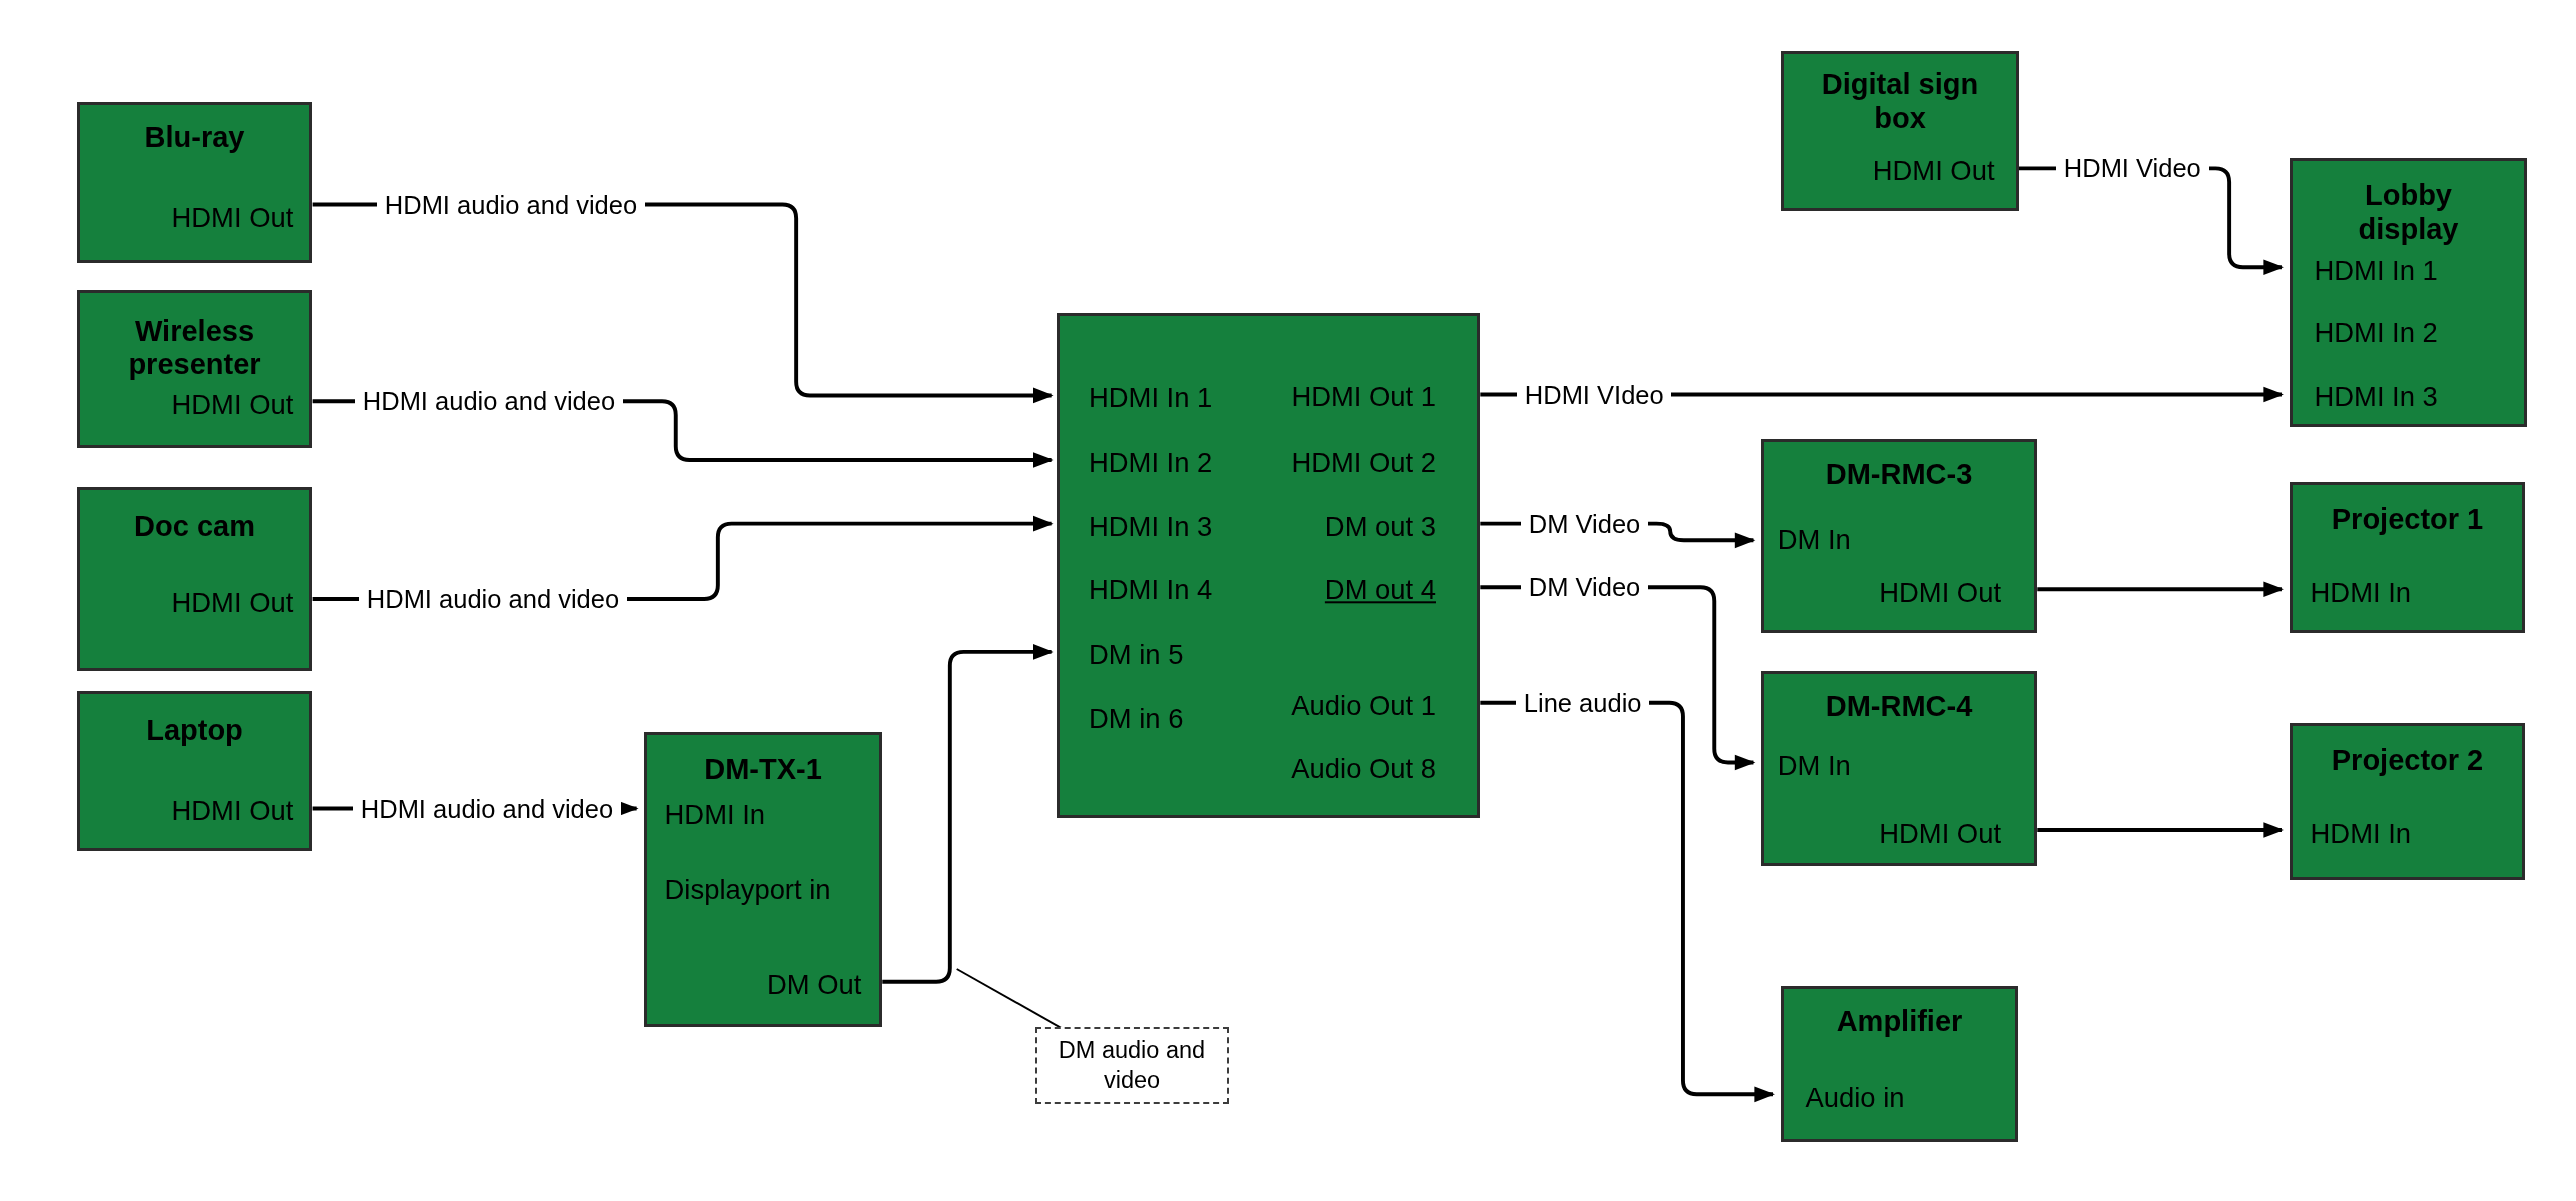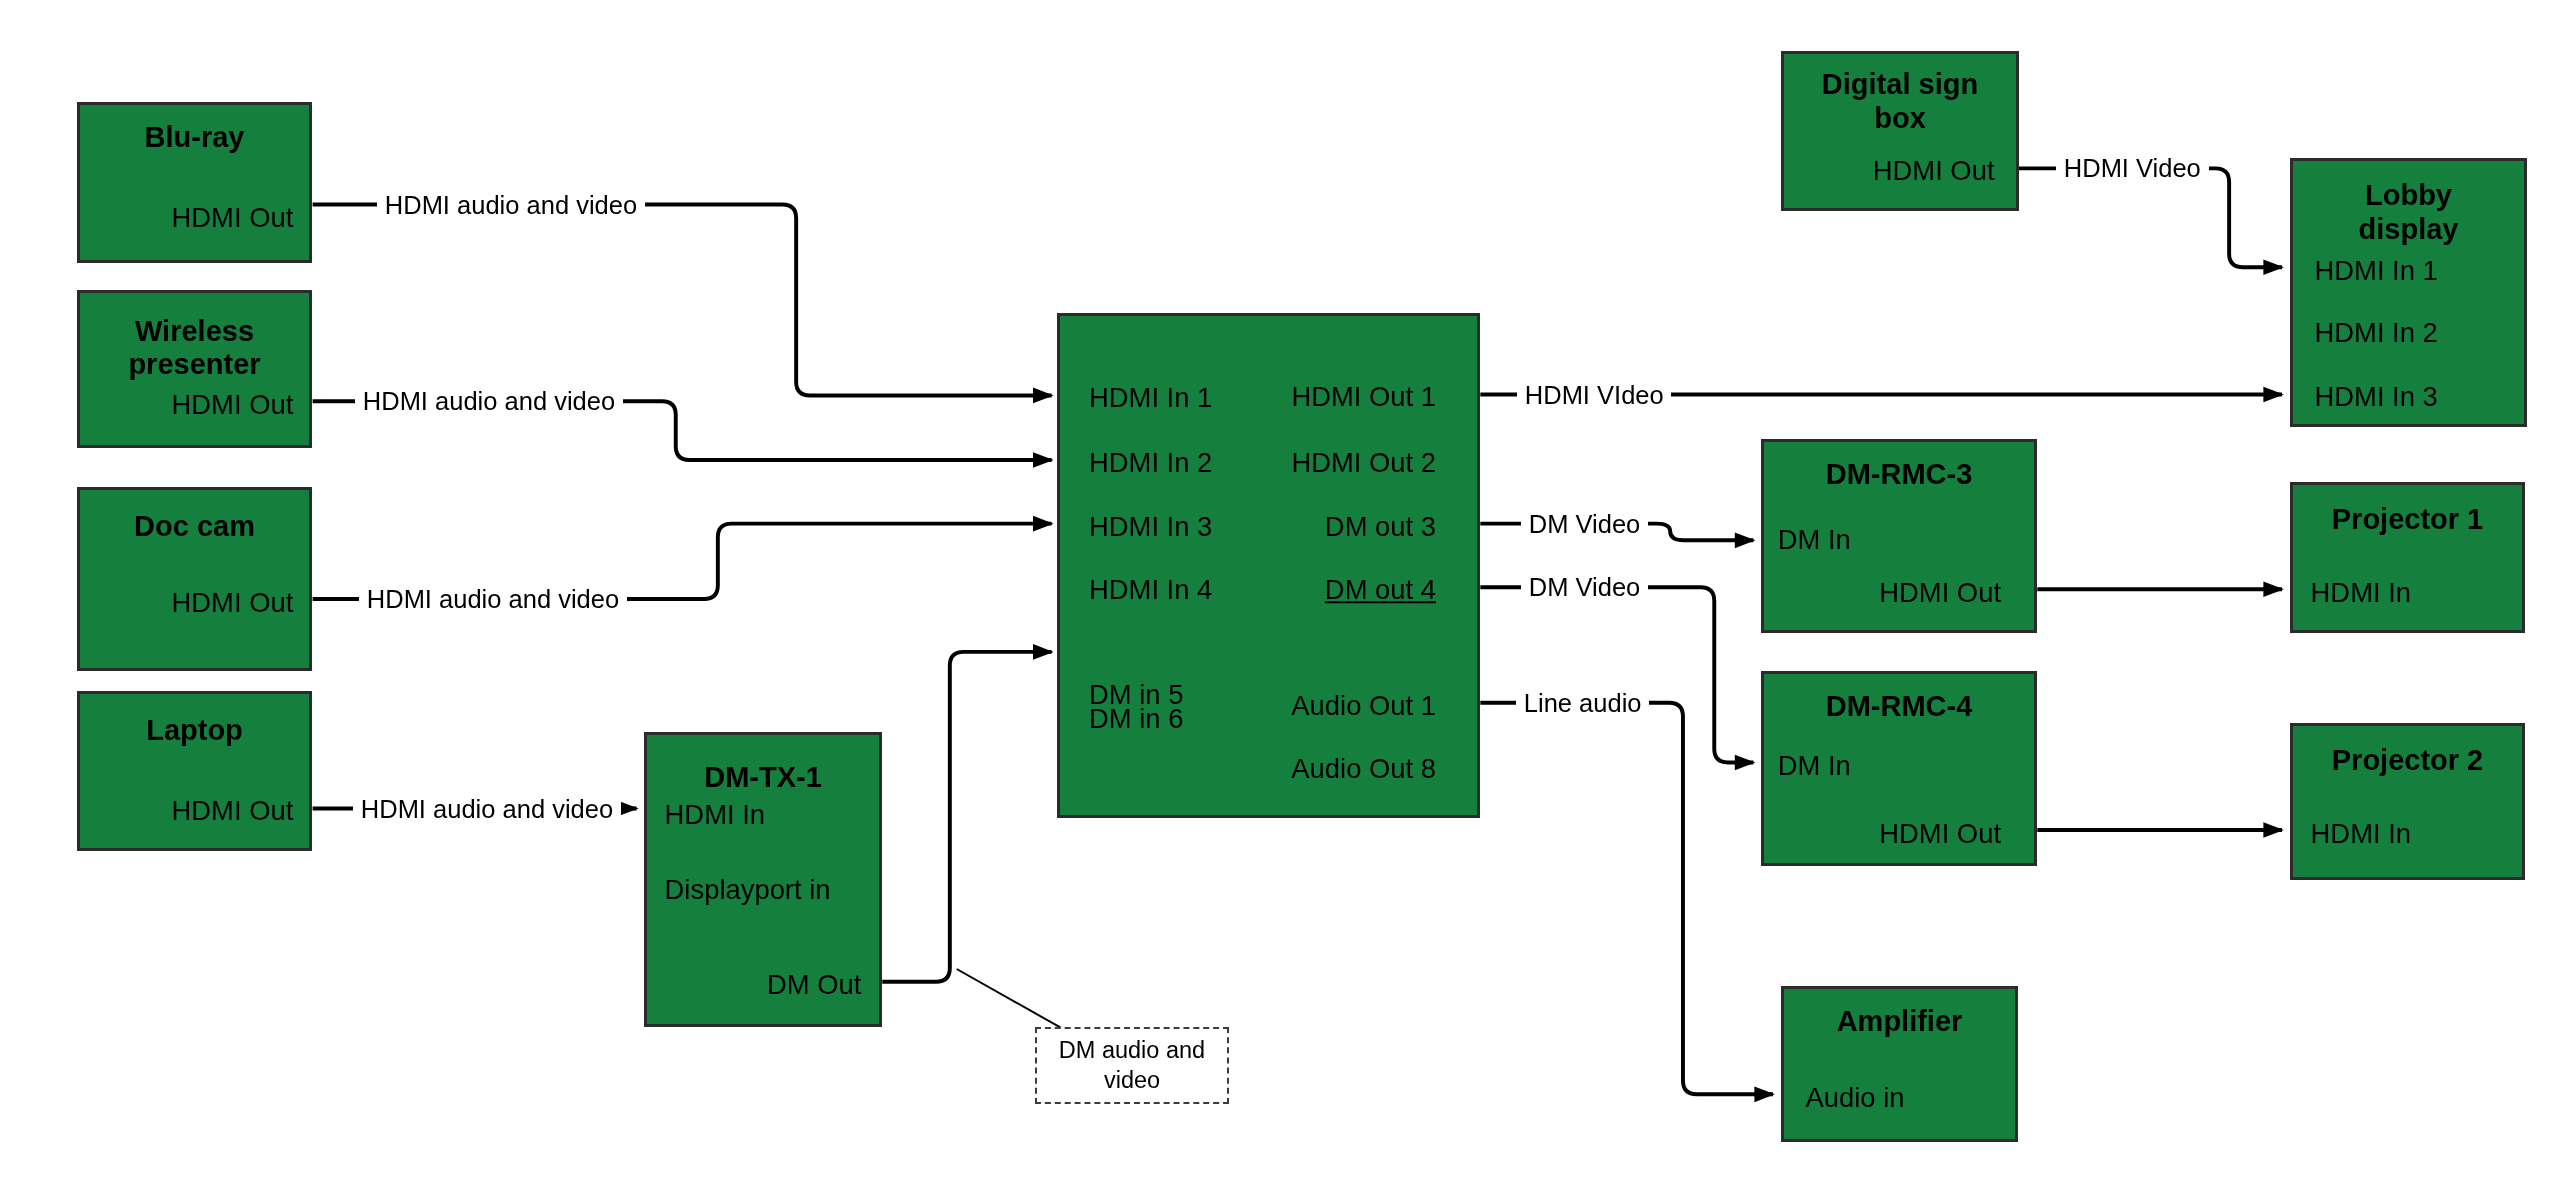--- a/index.html
+++ b/index.html
@@ -72,32 +72,32 @@
     <div class="title" style="top:19.6px;">Doc cam</div>
     <span class="port pr" style="top:113px;right:15.7px;">HDMI Out</span>
   </div>
 
   <div class="node" style="left:77px;top:691px;width:235px;height:160px;">
     <div class="title" style="top:19.6px;">Laptop</div>
     <span class="port pr" style="top:117px;right:15.7px;">HDMI Out</span>
   </div>
 
   <div class="node" style="left:644px;top:732px;width:238px;height:295px;">
-    <div class="title" style="top:17.6px;margin-top:8px;">DM-TX-1</div>
+    <div class="title" style="top:17.6px;">DM-TX-1</div>
     <span class="port pl" style="top:80px;left:17.6px;">HDMI In</span>
     <span class="port pl" style="top:155px;left:17.6px;">Displayport in</span>
     <span class="port pr" style="top:250px;right:17.6px;">DM Out</span>
   </div>
 
   <div class="node" style="left:1057px;top:313px;width:423px;height:505px;">
     <span class="port pl" style="top:82px;left:29px;">HDMI In 1</span>
     <span class="port pl" style="top:147px;left:29px;">HDMI In 2</span>
     <span class="port pl" style="top:211px;left:29px;">HDMI In 3</span>
     <span class="port pl" style="top:274px;left:29px;">HDMI In 4</span>
-    <span class="port pl" style="top:339px;left:29px;margin-top:40px;">DM in 5</span>
+    <span class="port pl" style="top:339px;left:29px;">DM in 5</span>
     <span class="port pl" style="top:403px;left:29px;">DM in 6</span>
     <span class="port pr" style="top:81px;right:41px;">HDMI Out 1</span>
     <span class="port pr" style="top:147px;right:41px;">HDMI Out 2</span>
     <span class="port pr" style="top:211px;right:41px;">DM out 3</span>
     <span class="port pr" style="top:274px;right:41px;text-decoration:underline;">DM out 4</span>
     <span class="port pr" style="top:390px;right:41px;">Audio Out 1</span>
     <span class="port pr" style="top:453px;right:41px;">Audio Out 8</span>
   </div>
 
   <div class="node" style="left:1781px;top:51px;width:238px;height:160px;">

